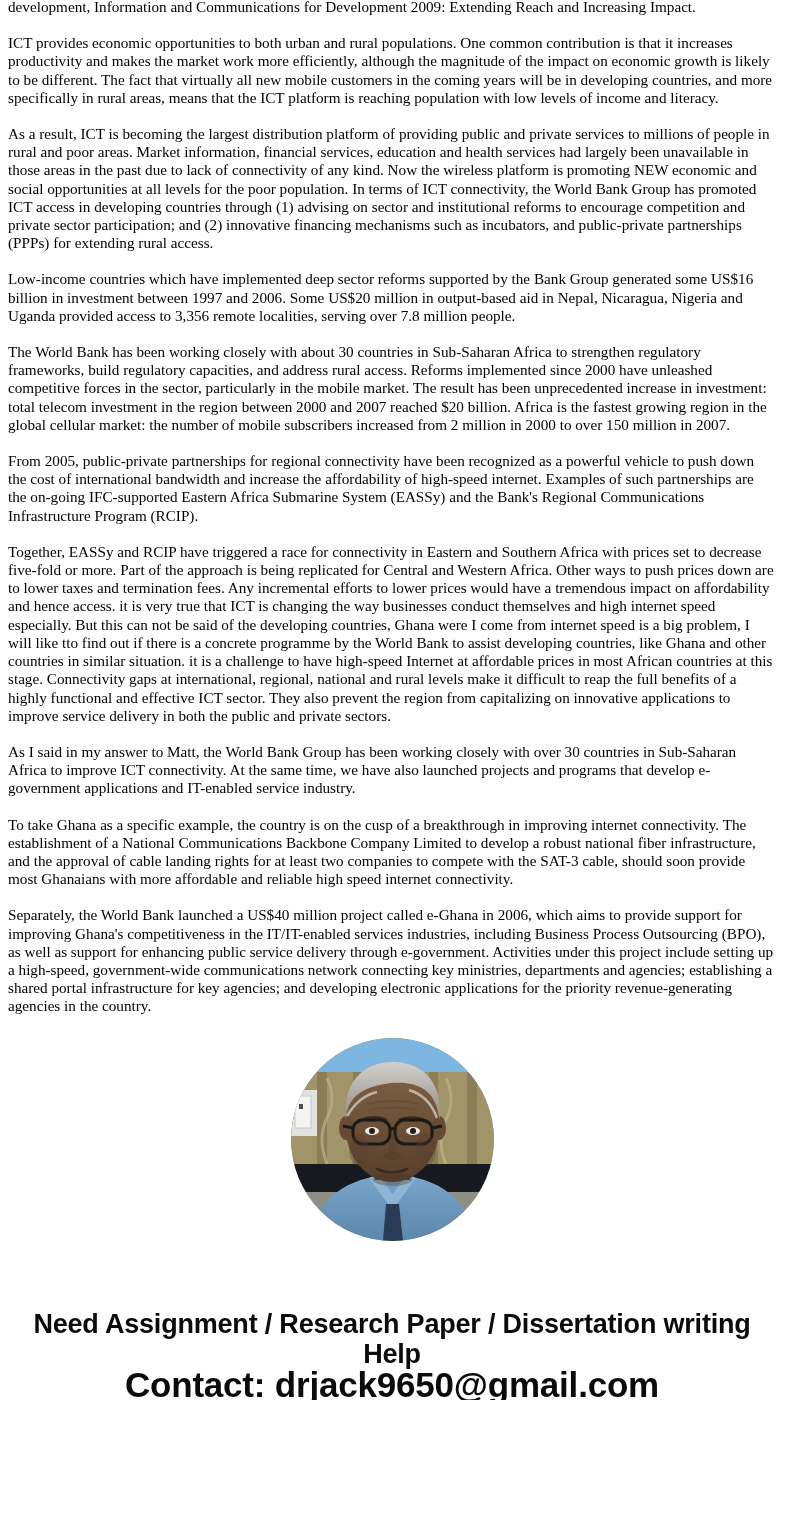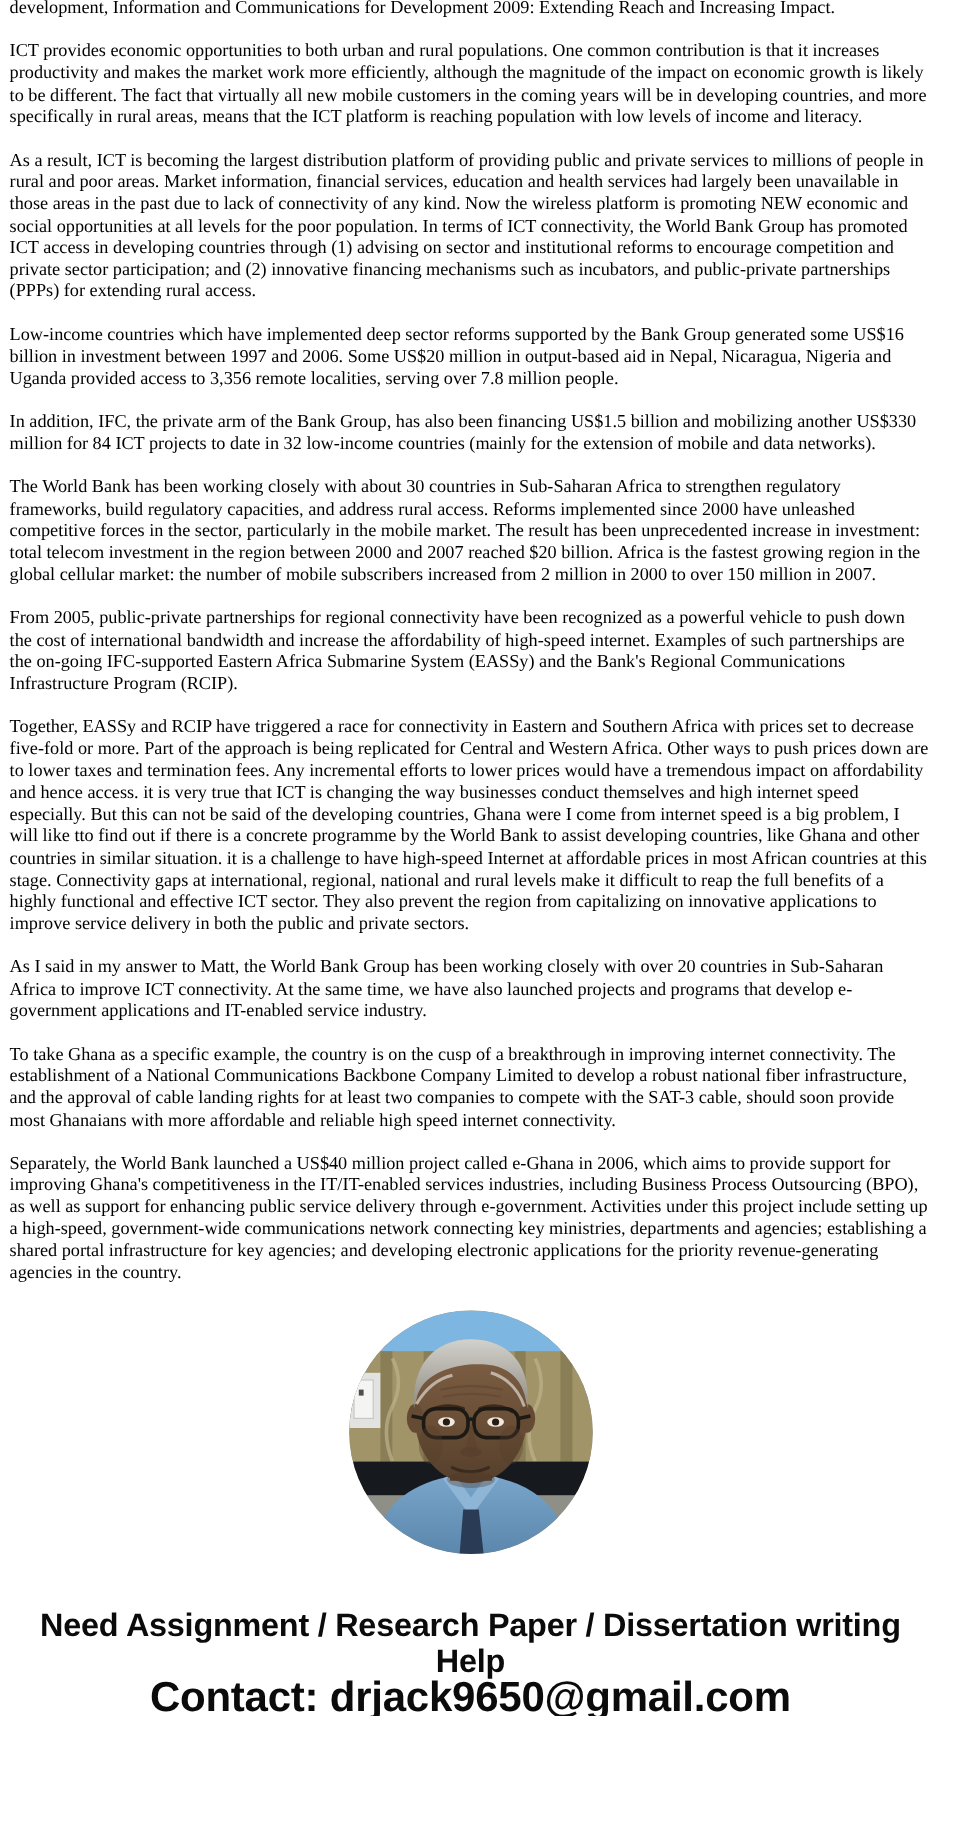--- a/index.html
+++ b/index.html
@@ -57,21 +57,21 @@
     flex: 0 0 auto;
   }
   .avatar svg {
     display: block;
     width: 203px;
     height: 203px;
   }
 
   
   .promo {
-    margin-top: 44px;
+    margin-top: 68px;
     text-align: center;
     font-family: "Liberation Sans", "DejaVu Sans", sans-serif;
     font-weight: bold;
     color: #0b0b0b;
     line-height: 30px;
     letter-spacing: -0.2px;
   }
   .promo .line1 {
     font-size: 27px;
     display: block;
@@ -86,25 +86,24 @@
 </head>
 <body>
 
 <div class="page">
 
   <article class="article">
     <p class="para first">development, Information and Communications for Development 2009: Extending Reach and Increasing Impact.</p>
     <p class="para">ICT provides economic opportunities to both urban and rural populations. One common contribution is that it increases productivity and makes the market work more efficiently, although the magnitude of the impact on economic growth is likely to be different. The fact that virtually all new mobile customers in the coming years will be in developing countries, and more specifically in rural areas, means that the ICT platform is reaching population with low levels of income and literacy.</p>
     <p class="para">As a result, ICT is becoming the largest distribution platform of providing public and private services to millions of people in rural and poor areas. Market information, financial services, education and health services had largely been unavailable in those areas in the past due to lack of connectivity of any kind. Now the wireless platform is promoting NEW economic and social opportunities at all levels for the poor population. In terms of ICT connectivity, the World Bank Group has promoted ICT access in developing countries through (1) advising on sector and institutional reforms to encourage competition and private sector participation; and (2) innovative financing mechanisms such as incubators, and public-private partnerships (PPPs) for extending rural access.</p>
     <p class="para">Low-income countries which have implemented deep sector reforms supported by the Bank Group generated some US$16 billion in investment between 1997 and 2006. Some US$20 million in output-based aid in Nepal, Nicaragua, Nigeria and Uganda provided access to 3,356 remote localities, serving over 7.8 million people.</p>
-    <p class="para">In addition, IFC, the private arm of the Bank Group, has also been financing US$1.5 billion and mobilizing another US$330 million for 84 ICT projects to date in 32 low-income countries (mainly for the extension of mobile and data networks).</p>
     <p class="para">The World Bank has been working closely with about 30 countries in Sub-Saharan Africa to strengthen regulatory frameworks, build regulatory capacities, and address rural access. Reforms implemented since 2000 have unleashed competitive forces in the sector, particularly in the mobile market. The result has been unprecedented increase in investment: total telecom investment in the region between 2000 and 2007 reached $20 billion. Africa is the fastest growing region in the global cellular market: the number of mobile subscribers increased from 2 million in 2000 to over 150 million in 2007.</p>
     <p class="para">From 2005, public-private partnerships for regional connectivity have been recognized as a powerful vehicle to push down the cost of international bandwidth and increase the affordability of high-speed internet. Examples of such partnerships are the on-going IFC-supported Eastern Africa Submarine System (EASSy) and the Bank's Regional Communications Infrastructure Program (RCIP).</p>
     <p class="para">Together, EASSy and RCIP have triggered a race for connectivity in Eastern and Southern Africa with prices set to decrease five-fold or more. Part of the approach is being replicated for Central and Western Africa. Other ways to push prices down are to lower taxes and termination fees. Any incremental efforts to lower prices would have a tremendous impact on affordability and hence access. it is very true that ICT is changing the way businesses conduct themselves and high internet speed especially. But this can not be said of the developing countries, Ghana were I come from internet speed is a big problem, I will like tto find out if there is a concrete programme by the World Bank to assist developing countries, like Ghana and other countries in similar situation. it is a challenge to have high-speed Internet at affordable prices in most African countries at this stage. Connectivity gaps at international, regional, national and rural levels make it difficult to reap the full benefits of a highly functional and effective ICT sector. They also prevent the region from capitalizing on innovative applications to improve service delivery in both the public and private sectors.</p>
-    <p class="para">As I said in my answer to Matt, the World Bank Group has been working closely with over 20 countries in Sub-Saharan Africa to improve ICT connectivity. At the same time, we have also launched projects and programs that develop e-government applications and IT-enabled service industry.</p>
+    <p class="para">As I said in my answer to Matt, the World Bank Group has been working closely with over 30 countries in Sub-Saharan Africa to improve ICT connectivity. At the same time, we have also launched projects and programs that develop e-government applications and IT-enabled service industry.</p>
     <p class="para">To take Ghana as a specific example, the country is on the cusp of a breakthrough in improving internet connectivity. The establishment of a National Communications Backbone Company Limited to develop a robust national fiber infrastructure, and the approval of cable landing rights for at least two companies to compete with the SAT-3 cable, should soon provide most Ghanaians with more affordable and reliable high speed internet connectivity.</p>
     <p class="para">Separately, the World Bank launched a US$40 million project called e-Ghana in 2006, which aims to provide support for improving Ghana's competitiveness in the IT/IT-enabled services industries, including Business Process Outsourcing (BPO), as well as support for enhancing public service delivery through e-government. Activities under this project include setting up a high-speed, government-wide communications network connecting key ministries, departments and agencies; establishing a shared portal infrastructure for key agencies; and developing electronic applications for the priority revenue-generating agencies in the country.</p>
   </article>
 
   <div class="avatar-wrap">
     <div class="avatar">
       <svg viewBox="0 0 203 203" xmlns="http://www.w3.org/2000/svg">
         <defs>
           <clipPath id="circleClip">
             <circle cx="101.5" cy="101.5" r="101.5"></circle>

